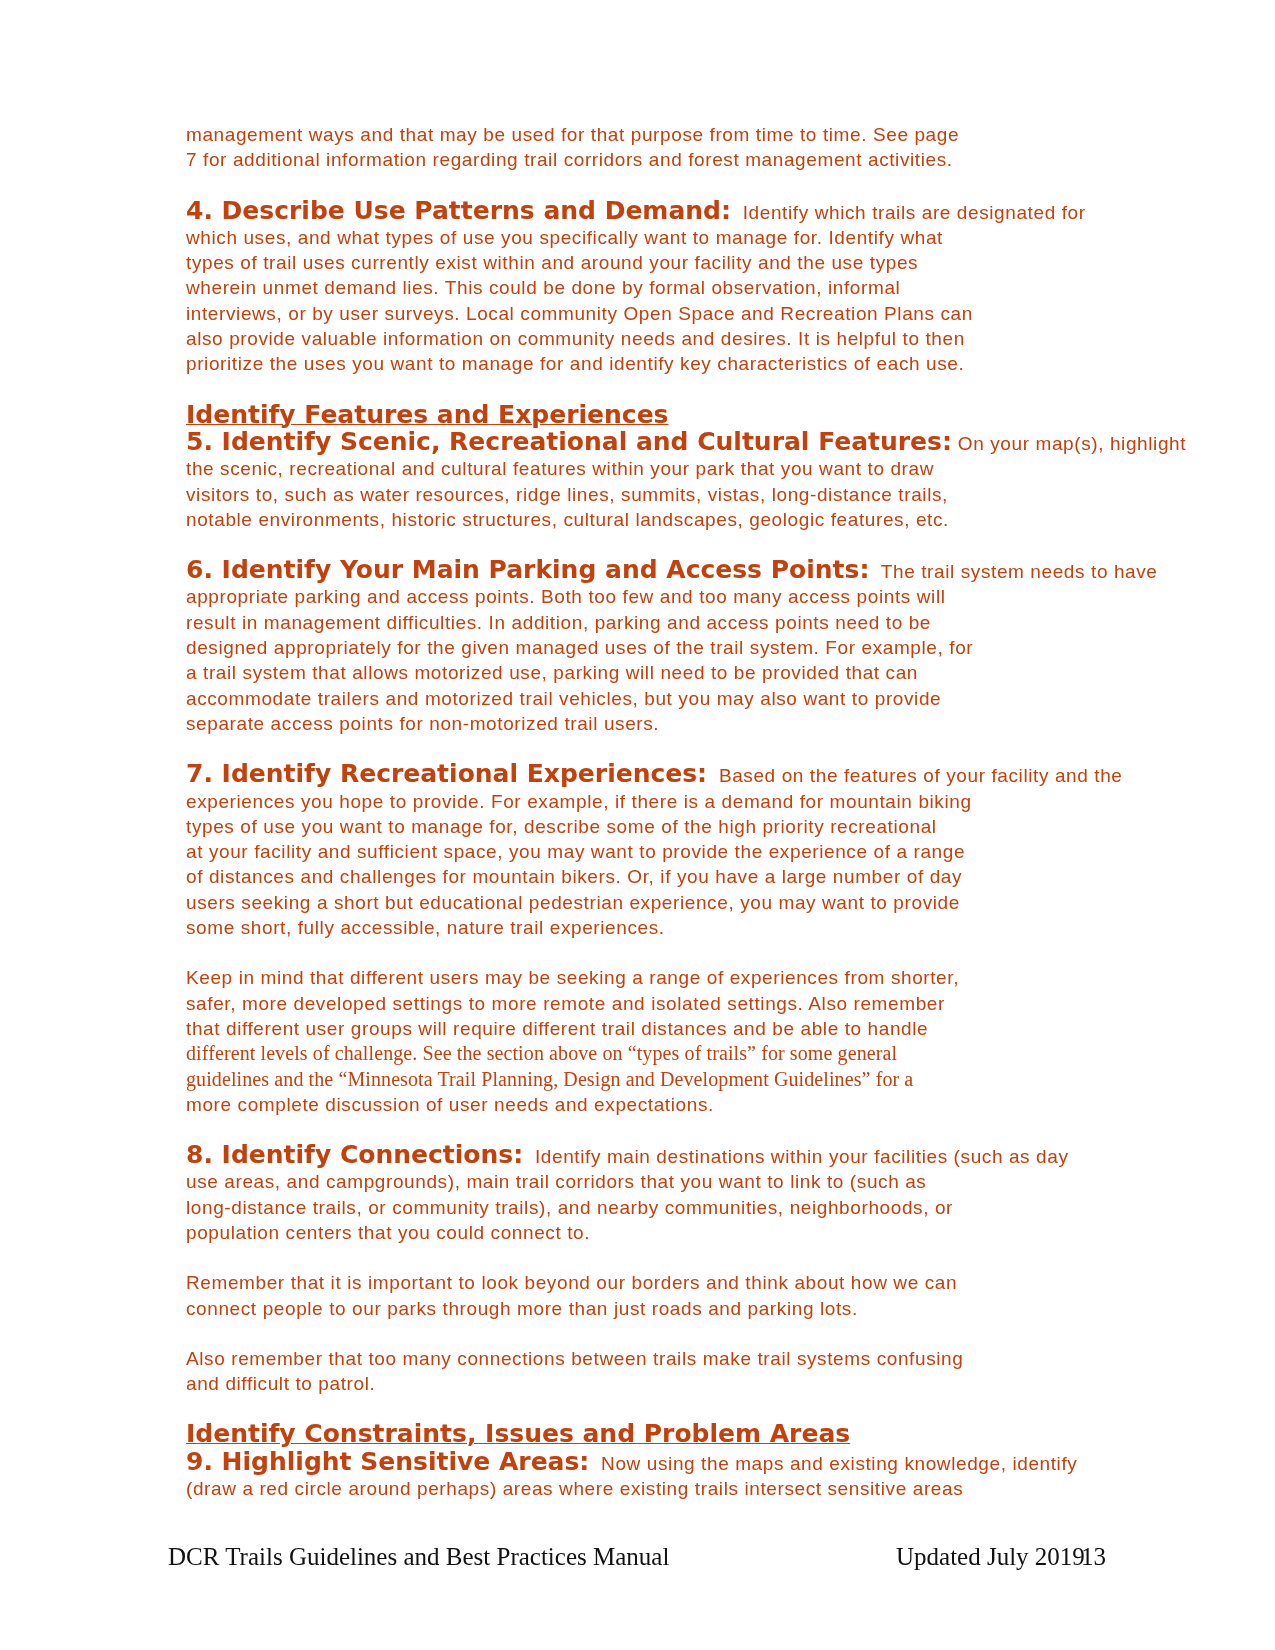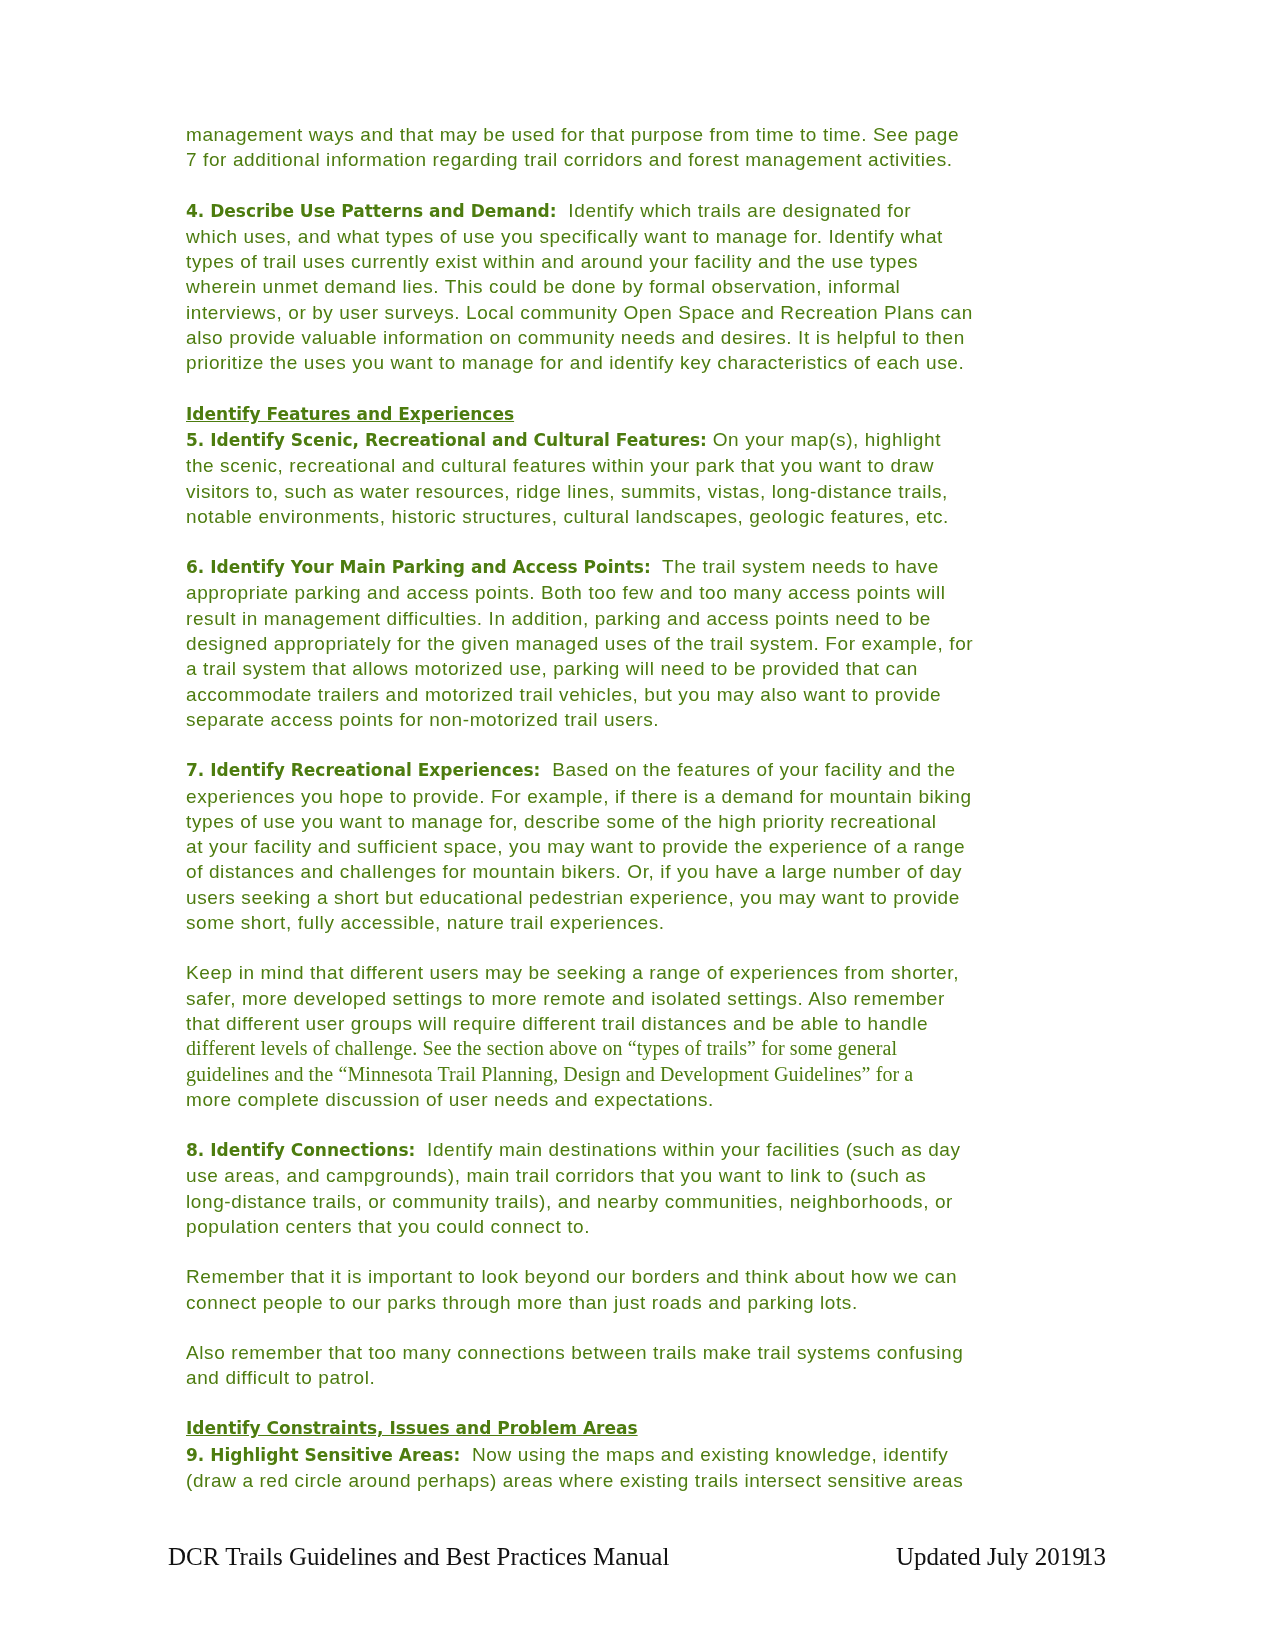--- a/index.html
+++ b/index.html
@@ -5,27 +5,27 @@
     html, body { margin: 0; padding: 0; background: #ffffff; }
     body { width: 1275px; height: 1650px; position: relative; overflow: hidden; }
     .page { position: absolute; left: 186px; top: 122px; width: 940px; color: #111; }
     .para { margin: 0 0 25px 0; }
     .line {
       font-family: "Liberation Sans", sans-serif;
       font-size: 19px;
       line-height: 25.3px;
       letter-spacing: 0.6px;
       white-space: nowrap;
-      color: #4d7c0f;
+      color: #c2410c;
     }
     .line.alt { letter-spacing: 0.1px; font-family: Liberation Serif, serif; font-size: 20px; }
     .bold {
       font-family: "DejaVu Sans", sans-serif;
       font-weight: bold;
-      font-size: 17px;
+      font-size: 25px;
       letter-spacing: 0;
     }
     .section-heading { margin: 0; text-decoration: underline; }
     .footer {
       position: absolute; top: 1543px; left: 168px; width: 950px;
       font-family: "Liberation Serif", serif; font-size: 25px; color: #111;
     }
     .footer .left { position: absolute; left: 0; top: 0; white-space: nowrap; text-align: right; }
     .footer .date { position: absolute; left: 728px; top: 0; white-space: nowrap; }
     .footer .num { position: absolute; left: 913px; top: 0; white-space: nowrap; }

